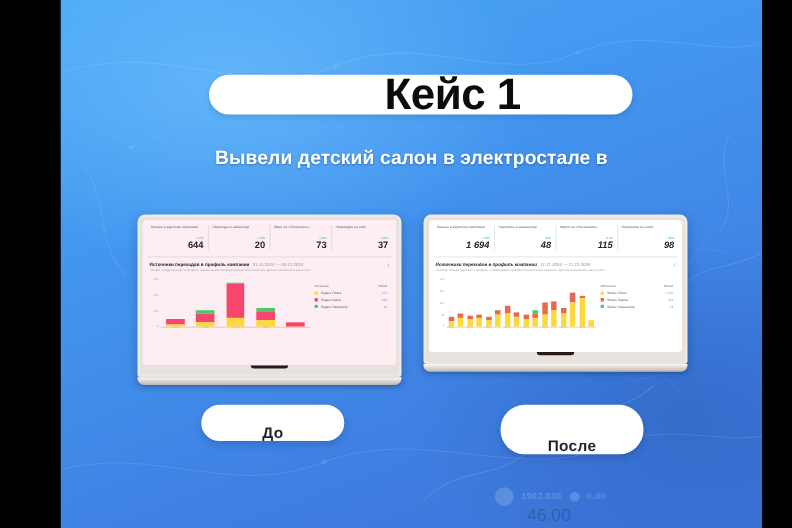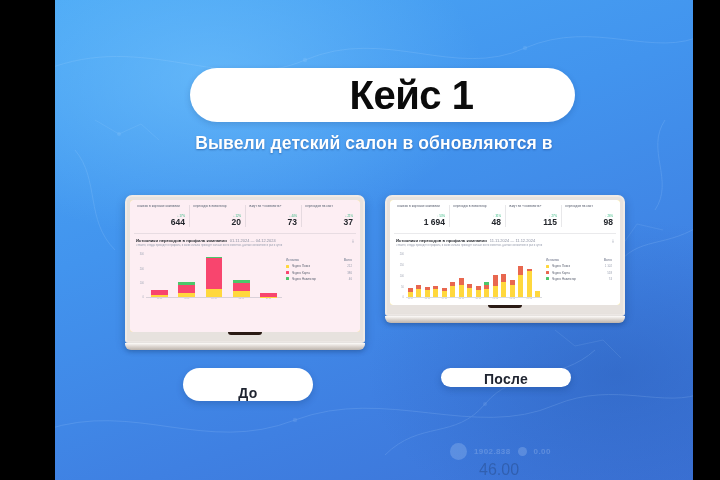--- a/index.html
+++ b/index.html
@@ -31,21 +31,21 @@
   .wm { position:absolute; left:395px; top:443px; display:flex; align-items:center; gap:7px;
         opacity:.22; pointer-events:none; }
   .wm .dot { width:17px; height:17px; border-radius:50%; background:#cfe3fb; }
   .wm .dot.sm { width:9px; height:9px; }
   .wm .txt { font-size:8px; color:#dbe9fc; letter-spacing:.4px; font-weight:700; }
   .wm2 { position:absolute; left:418px; top:461px; display:flex; align-items:center; gap:6px;
          opacity:.18; pointer-events:none; }
 
   
   #title-pill {
-    position:absolute; left:135px; top:68px; width:385px; height:54px;
+    position:absolute; left:135px; top:68px; width:385px; height:36px;
     background:#ffffff; border-radius:30px;
     box-shadow:0 2px 6px rgba(10,40,90,.18);
     display:flex; align-items:center; justify-content:center;text-align:right;
   }
   #title-pill .t {
     font-size:40px; font-weight:700; color:#0b0b0b; letter-spacing:-.5px;
     line-height:1; padding-left:58px; white-space:nowrap;
   }
 
   
@@ -122,21 +122,21 @@
   .legend-row .vl { margin-left:auto; color:#9aa0b0; }
 
   
   .pill-btn {
     position:absolute; background:#ffffff; border-radius:22px;
     display:flex; align-items:flex-end; justify-content:center;
     box-shadow:0 3px 7px rgba(10,40,90,.22);
     font-weight:700; color:#1f2430; letter-spacing:.3px;
   }
   #btn-before { left:128px; top:368px; width:130px; height:33px; font-size:14px; }
-  #btn-after  { left:386px; top:368px; width:130px; height:19px; font-size:14px; }
+  #btn-after  { left:400px; top:368px; width:130px; height:45px; font-size:14px; }
 </style>
 </head>
 <body>
 
 <div id="stage">
 
   <div id="slide">
 
     <div class="deco">
       <svg viewBox="0 0 638 480" preserveAspectRatio="none" aria-hidden="true">
@@ -173,21 +173,21 @@
     <div class="wm2">
       <span class="dot sm"></span>
       <span class="txt">46.00</span>
     </div>
 
     <div id="title-pill">
       <div class="t">Кейс 1</div>
     </div>
 
     <div id="subtitle">
-      <span>Вывели детский салон в обновляются в</span>
+      <span>Вывели детский салон в электростале в</span>
     </div>
 
     <div class="laptop" style="left:70px; top:195px; width:240px;">
       <div class="lid">
         <div class="screen" style="height:132px;">
           <div class="dash tint-a">
 
             <div class="kpi-row">
               <div class="kpi">
                 <div class="lab">Показы в карточке компании</div>
@@ -289,21 +289,21 @@
 
           </div>
         </div>
         <div class="notch" style="width:34px;"></div>
       </div>
       <div class="base"></div>
     </div>
 
     <div class="laptop" style="left:330px; top:195px; width:240px;">
       <div class="lid">
-        <div class="screen" style="height:105px;">
+        <div class="screen" style="height:120px;font-style:italic;">
           <div class="dash tint-b">
 
             <div class="kpi-row">
               <div class="kpi">
                 <div class="lab">Показы в карточке компании</div>
                 <div class="delta">↑ 53%</div>
                 <div class="val">1 694</div>
               </div>
               <div class="kpi">
                 <div class="lab">Переходы в навигатор</div>

